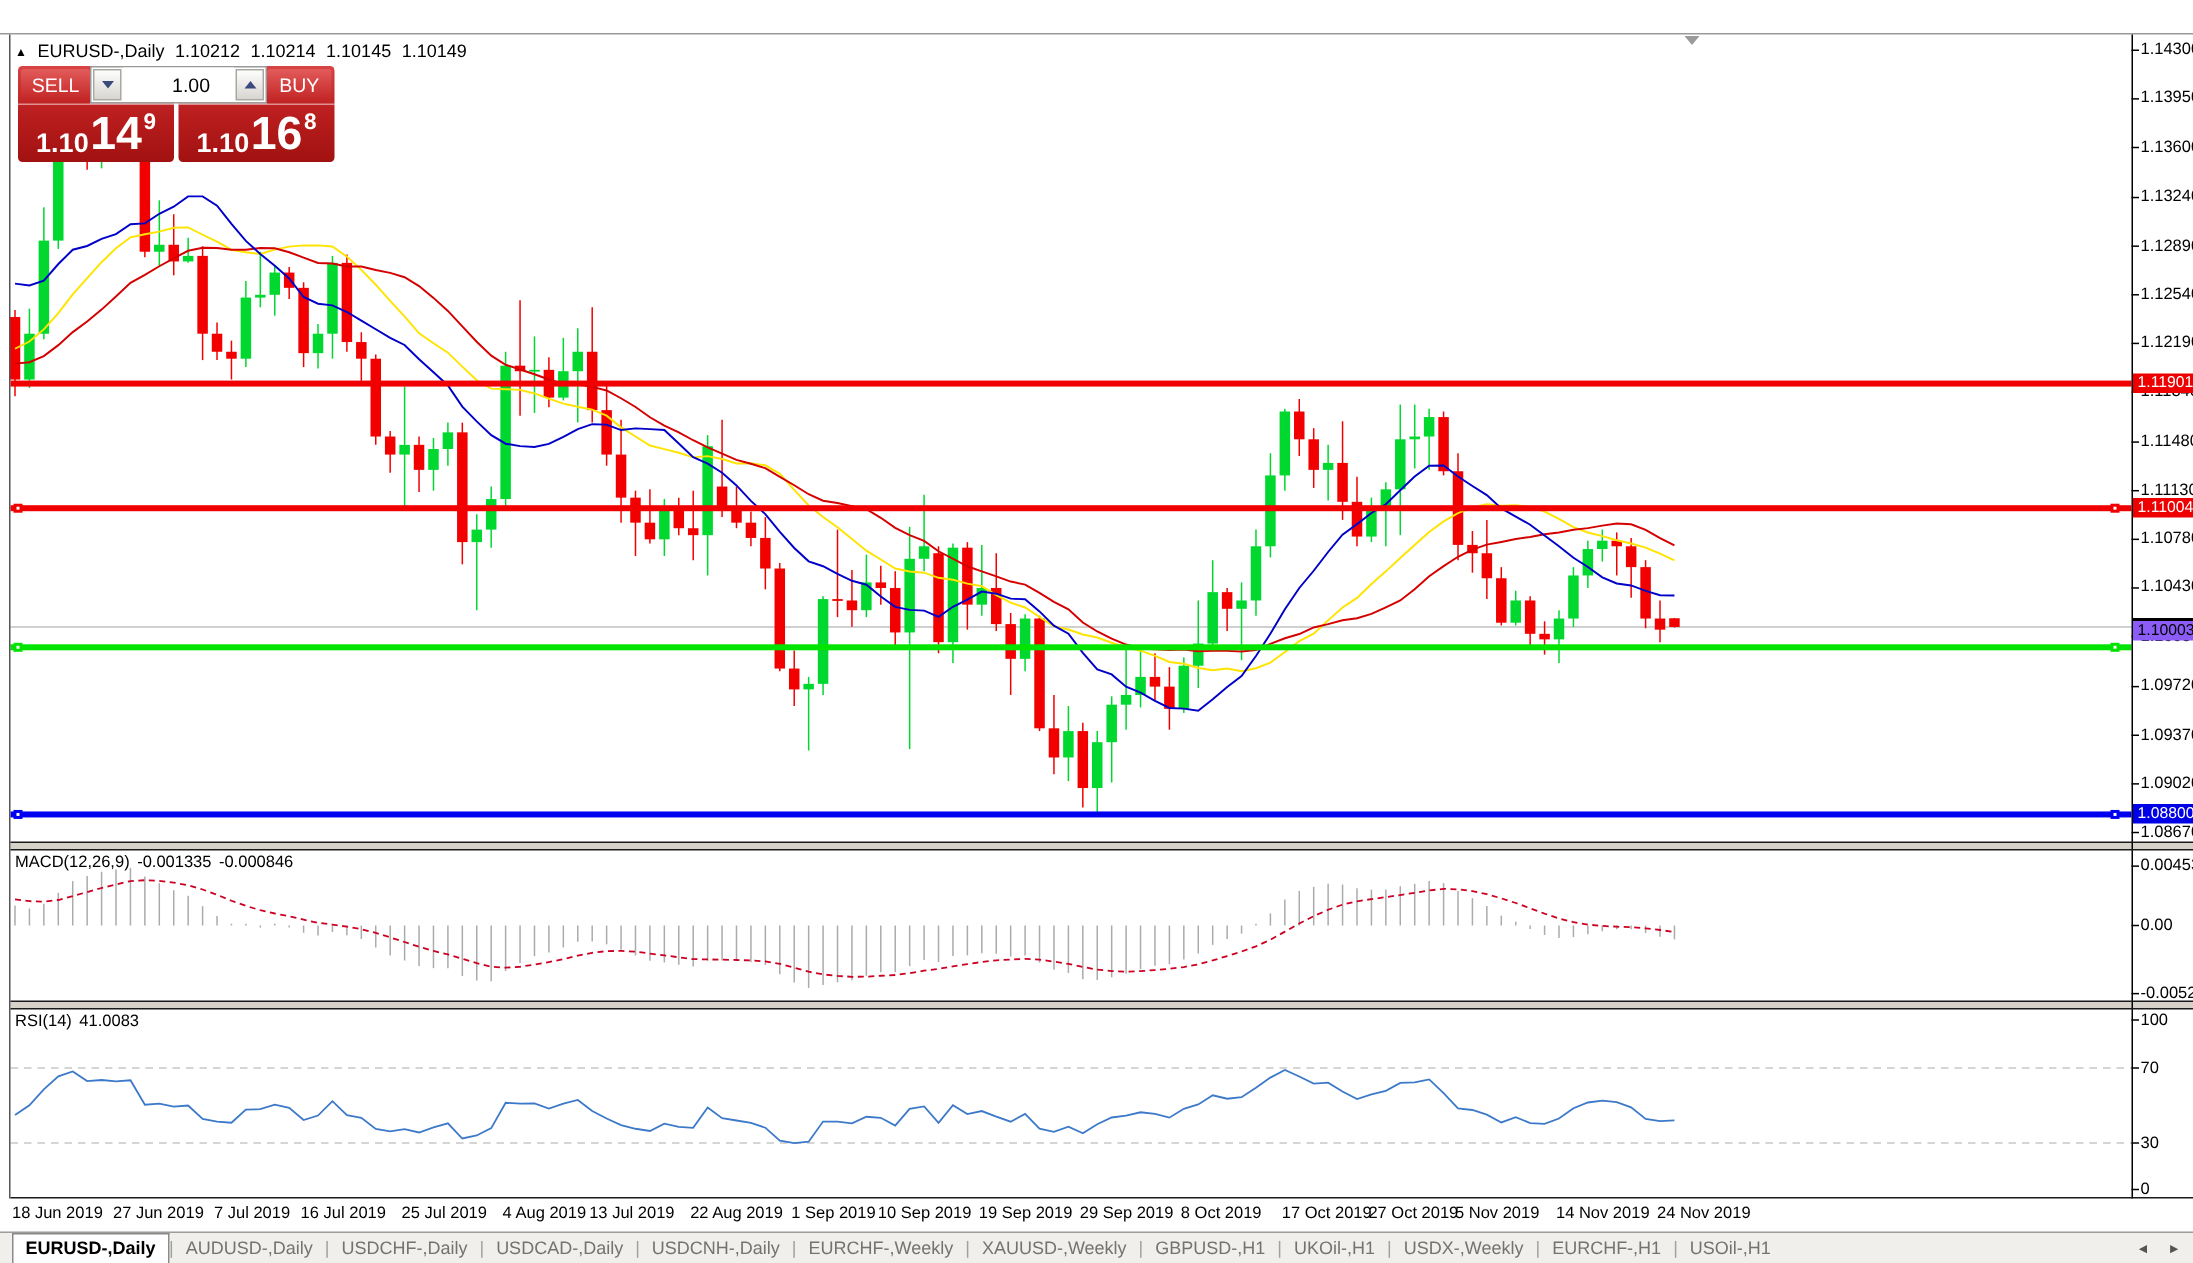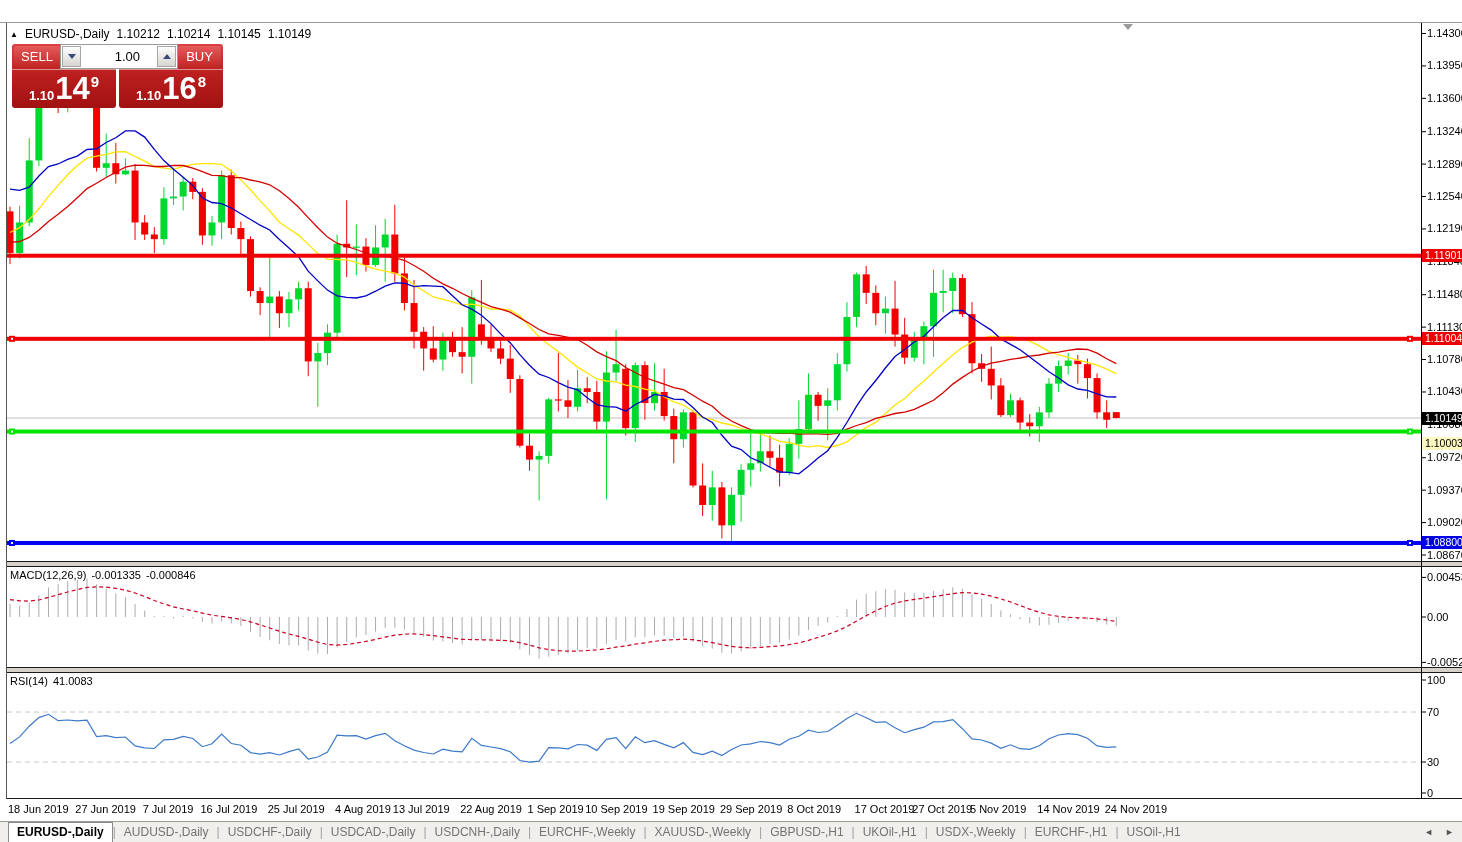--- a/index.html
+++ b/index.html
@@ -20,21 +20,21 @@
 
   .trade-panel{position:absolute;left:12px;top:44px;width:211px;height:64px;z-index:3;}
   .tp-block{position:absolute;top:0;width:104px;height:64px;border-radius:3px;
     background:linear-gradient(180deg,#d84343,#bc1f1f 45%,#a21111);}
   .tp-block.sell{left:0}.tp-block.buy{right:0}
   .tp-btn{position:absolute;top:2px;height:21px;border:0;border-radius:2px;
     background:linear-gradient(180deg,#e35b5b,#c32626);color:#fff;font-size:13px;font-family:inherit;}
   .tp-btn.sellb{left:2px;width:46px}.tp-btn.buyb{right:2px;width:43px}
   .big-price{position:absolute;left:0;right:0;top:25px;bottom:0;border-top:1px solid rgba(255,255,255,.5);
     display:flex;align-items:center;justify-content:center;color:#fff;}
-  .bp-small{font-size:13px;font-weight:bold;margin-top:12px;}
+  .bp-small{font-size:18px;font-weight:bold;margin-top:12px;}
   .bp-big{font-size:31px;font-weight:600;line-height:34px;margin:0 1px;}
   .bp-sup{font-size:15px;font-weight:600;margin-bottom:16px;}
   .vol-spinner{position:absolute;left:48px;top:0;width:118px;height:25px;background:#fff;
     border:1px solid #9a9a9a;display:flex;z-index:4;box-sizing:border-box;}
   .spin{width:19px;background:linear-gradient(180deg,#fefefe,#d7d5d0);border:1px solid #a9a7a1;
     margin:1px;display:flex;align-items:center;justify-content:center;padding:0;}
   .tri-up{width:0;height:0;border-left:4px solid transparent;border-right:4px solid transparent;
     border-bottom:5px solid #3a4a7a;}
   .tri-down{width:0;height:0;border-left:4px solid transparent;border-right:4px solid transparent;
     border-top:5px solid #3a4a7a;}
@@ -576,21 +576,21 @@
     <div class="axis-label" style="top:570.918864px">0.004536</div>
     <div class="axis-label" style="top:610.5px">0.00</div>
     <div class="axis-label" style="top:655.91883px">-0.005205</div>
     <div class="axis-label" style="top:673.5px">100</div>
     <div class="axis-label" style="top:705.5px">70</div>
     <div class="axis-label" style="top:755.5px">30</div>
     <div class="axis-label" style="top:786.5px">0</div>
     <div class="badge" style="top:249.2193699999996px;background:#ee0000;color:#ffffff">1.11901</div>
     <div class="badge" style="top:332.30848000000094px;background:#ee0000;color:#ffffff">1.11004</div>
     <div class="badge" style="top:411.5071299999994px;background:#000000;color:#ffffff">1.10149</div>
-    <div class="badge" style="top:437px;background:#fef9c3;color:#000000">1.10003</div>
+    <div class="badge" style="top:414px;background:#8b5cf6;color:#000000">1.10003</div>
     <div class="badge" style="top:536.4649999999995px;background:#0000e6;color:#ffffff">1.08800</div>
     <div class="date-label" style="left:8px">18 Jun 2019</div>
     <div class="date-label" style="left:75.33999999999999px">27 Jun 2019</div>
     <div class="date-label" style="left:142.67999999999998px">7 Jul 2019</div>
     <div class="date-label" style="left:200.39999999999998px">16 Jul 2019</div>
     <div class="date-label" style="left:267.73999999999995px">25 Jul 2019</div>
     <div class="date-label" style="left:335.08px">4 Aug 2019</div>
     <div class="date-label" style="left:392.79999999999995px">13 Jul 2019</div>
     <div class="date-label" style="left:460.14px">22 Aug 2019</div>
     <div class="date-label" style="left:527.4799999999999px">1 Sep 2019</div>

